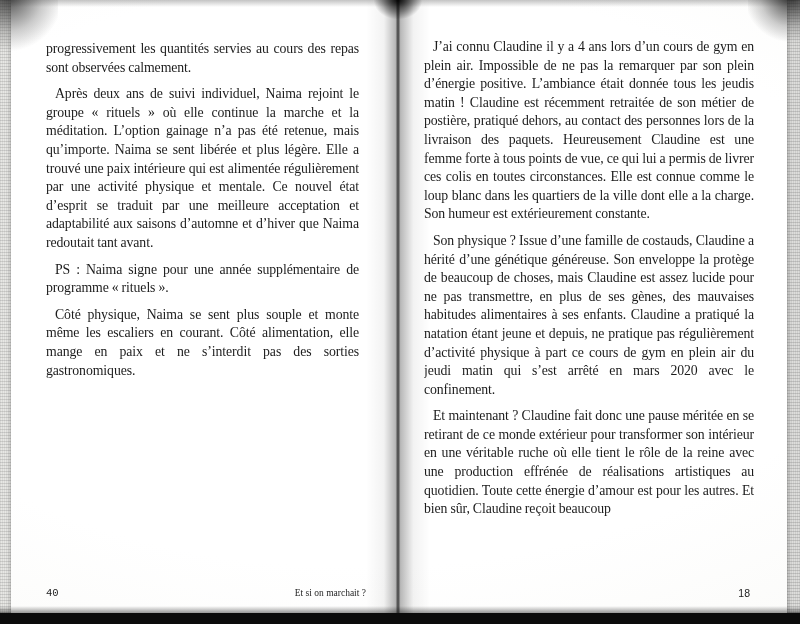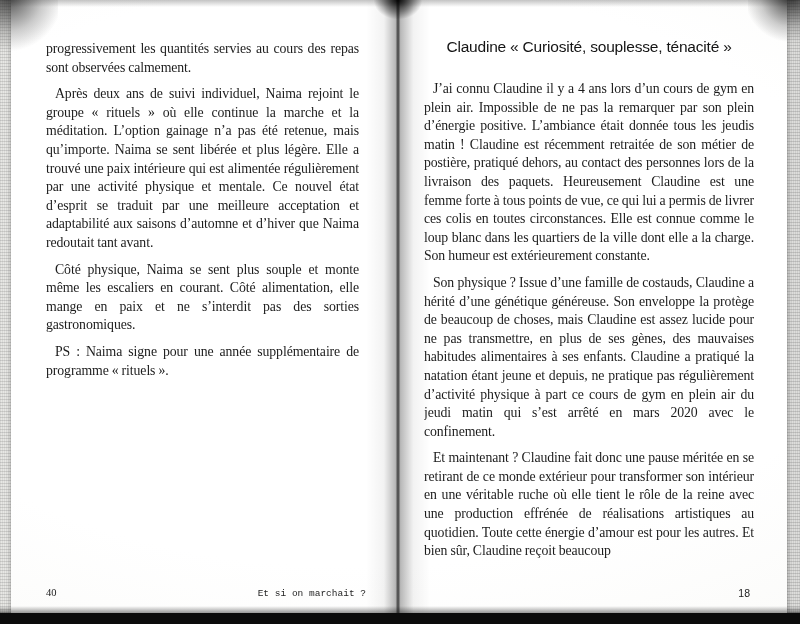--- a/index.html
+++ b/index.html
@@ -68,47 +68,46 @@
   }
   .para {
     margin:0 0 8px 0; text-align:justify;
     font-family:"Liberation Serif", serif; font-size:13.8px; line-height:18.6px;
     color:#1c1c1c; letter-spacing:-0.1px; word-spacing:-0.3px;
   }
   .para.indent { text-indent:9px; }
   .para b { font-weight:normal; }
   .footer-num-left {
     position:absolute; left:46px; top:587px;
-    font-family:Liberation Serif, serif; font-size:10.5px; color:#212121;
+    font-family:Liberation Mono, monospace; font-size:10.5px; color:#212121;
   }
   .footer-title {
     position:absolute; left:46px; top:588px; width:320px; text-align:right;
-    font-family:Liberation Mono, monospace; font-size:9.5px; color:#1e1e1e;
+    font-family:Liberation Serif, serif; font-size:9.5px; color:#1e1e1e;
   }
   .footer-num-right {
     position:absolute; left:424px; top:587px; width:326px; text-align:right;
     font-family:"Liberation Sans", sans-serif; font-size:10.5px; color:#212121;
   }
 </style>
 </head>
 <body>
 
 <div class="photo">
   <div class="spread">
     <div class="top-shade"></div>
 
     <div class="left-text">
         <p class="para"><span>progressivement les quantités servies au cours des repas sont observées calmement.</span></p>
         <p class="para indent"><span>Après deux ans de suivi individuel, Naima rejoint le groupe « </span><b>rituels</b><span> » où elle continue la marche et la méditation. L’option gainage n’a pas été retenue, mais qu’importe. Naima se sent libérée et plus légère. Elle a trouvé une paix intérieure qui est alimentée régulièrement par une activité physique et mentale. Ce nouvel état d’esprit se traduit par une meilleure acceptation et adaptabilité aux saisons d’automne et d’hiver que Naima redoutait tant avant.</span></p>
+        <p class="para indent"><span>PS : Naima signe pour une année supplémentaire de programme « </span><b>rituels</b><span> ».</span></p>
         <p class="para indent"><span>Côté physique, Naima se sent plus souple et monte même les escaliers en courant. Côté alimentation, elle mange en paix et ne s’interdit pas des sorties gastronomiques.</span></p>
-        <p class="para indent"><span>PS : Naima signe pour une année supplémentaire de programme « </span><b>rituels</b><span> ».</span></p>
       </div>
 
     <div class="right-col">
-      <h1 class="heading">Claudine « Curiosité, souplesse, ténacité »</h1>
       <div>
           <p class="para indent"><span>J’ai connu Claudine il y a 4 ans lors d’un cours de gym en plein air. Impossible de ne pas la remarquer par son plein d’énergie positive. L’ambiance était donnée tous les jeudis matin ! Claudine est récemment retraitée de son métier de postière, pratiqué dehors, au contact des personnes lors de la livraison des paquets. Heureusement Claudine est une femme forte à tous points de vue, ce qui lui a permis de livrer ces colis en toutes circonstances. Elle est connue comme le loup blanc dans les quartiers de la ville dont elle a la charge. Son humeur est extérieurement constante.</span></p>
           <p class="para indent"><span>Son physique ? Issue d’une famille de costauds, Claudine a hérité d’une génétique généreuse. Son enveloppe la protège de beaucoup de choses, mais Claudine est assez lucide pour ne pas transmettre, en plus de ses gènes, des mauvaises habitudes alimentaires à ses enfants. Claudine a pratiqué la natation étant jeune et depuis, ne pratique pas régulièrement d’activité physique à part ce cours de gym en plein air du jeudi matin qui s’est arrêté en mars 2020 avec le confinement.</span></p>
           <p class="para indent"><span>Et maintenant ? Claudine fait donc une pause méritée en se retirant de ce monde extérieur pour transformer son intérieur en une véritable ruche où elle tient le rôle de la reine avec une production effrénée de réalisations artistiques au quotidien. Toute cette énergie d’amour est pour les autres. Et bien sûr, Claudine reçoit beaucoup</span></p>
         </div>
     </div>
 
     <div class="gutter"></div>
     <div class="gutter-top"></div>
 

